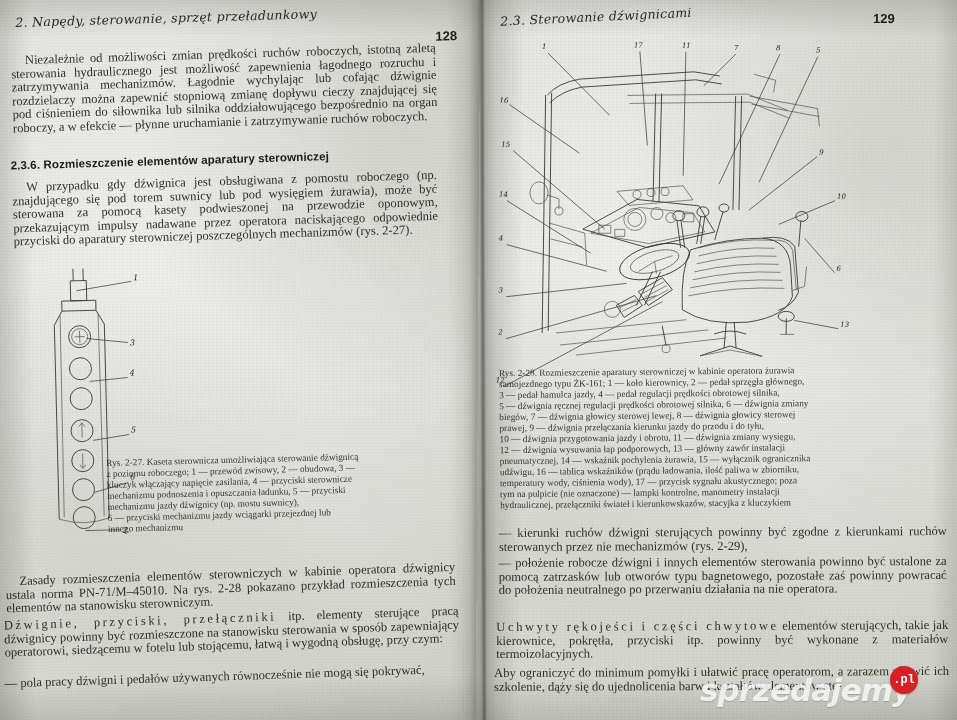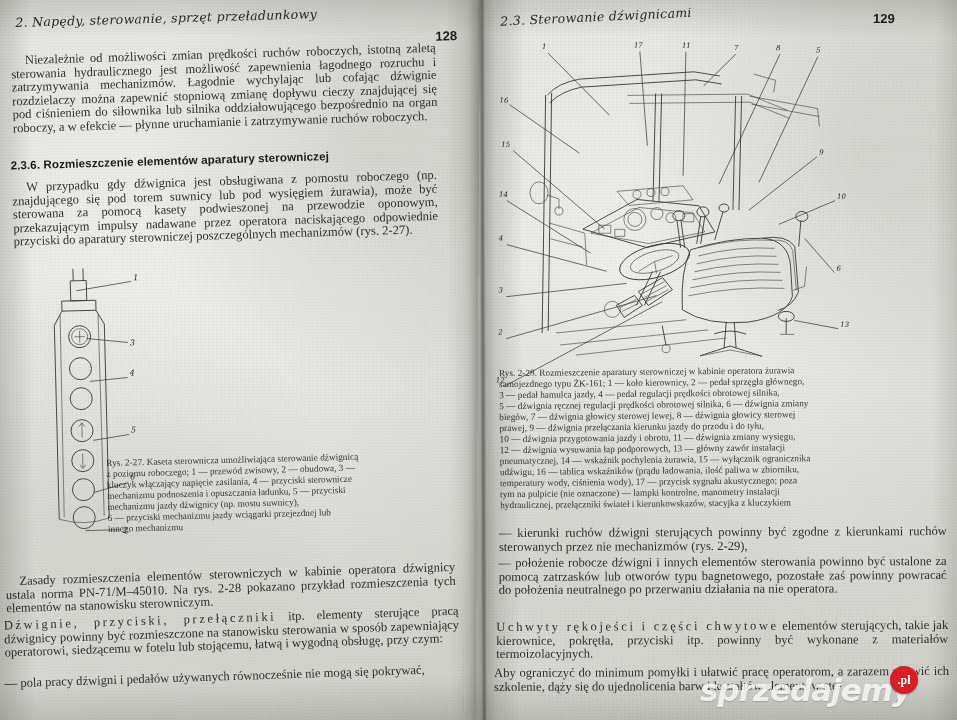--- a/index.html
+++ b/index.html
@@ -88,21 +88,21 @@
     position:absolute;left:0;top:4px;
     font-family:"DejaVu Sans", sans-serif;
     font-weight:bold;font-style:italic;font-size:31px;
     color:rgba(255,255,255,.82);
     letter-spacing:-1px;
     text-shadow:0 1px 1px rgba(0,0,0,.18);
   }
   #wm-badge{
     position:absolute;left:190px;top:-2px;width:28px;height:28px;border-radius:50%;
     background:#d81f26;
-    color:#fff;font-family:Liberation Serif, serif;font-weight:bold;font-size:12px;
+    color:#fff;font-family:Liberation Mono, monospace;font-weight:bold;font-size:12px;
     display:flex;align-items:center;justify-content:center;
     box-shadow:0 1px 2px rgba(0,0,0,.3);
   }
   
   svg{display:block;overflow:visible;}
   .ln{fill:none;stroke:#3a3935;stroke-width:.9;}
   .ln-thin{fill:none;stroke:#4a4944;stroke-width:.65;}
   .ln-lead{fill:none;stroke:#35342f;stroke-width:.7;}
   .fignum{
     font-family:"DejaVu Serif", serif;font-style:italic;font-size:8px;fill:#24231f;

